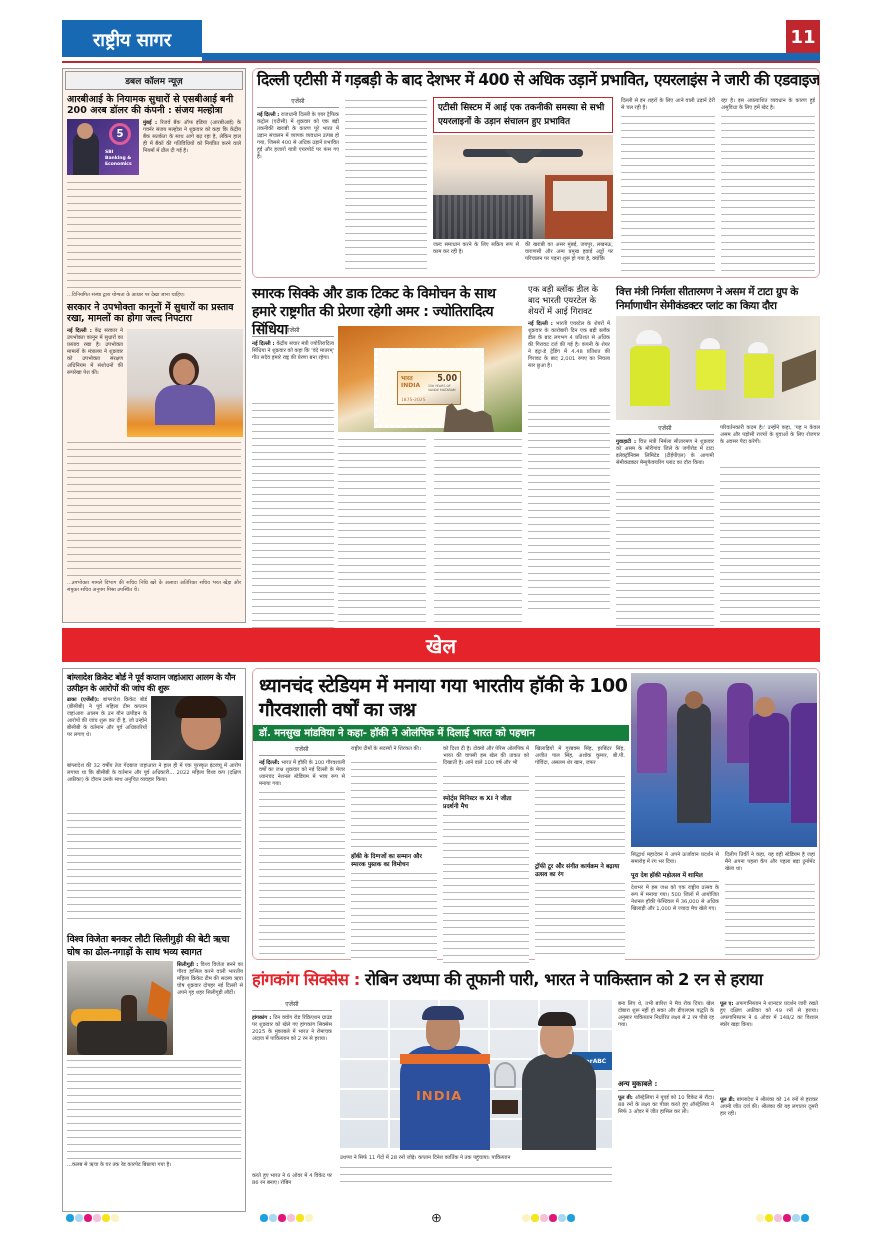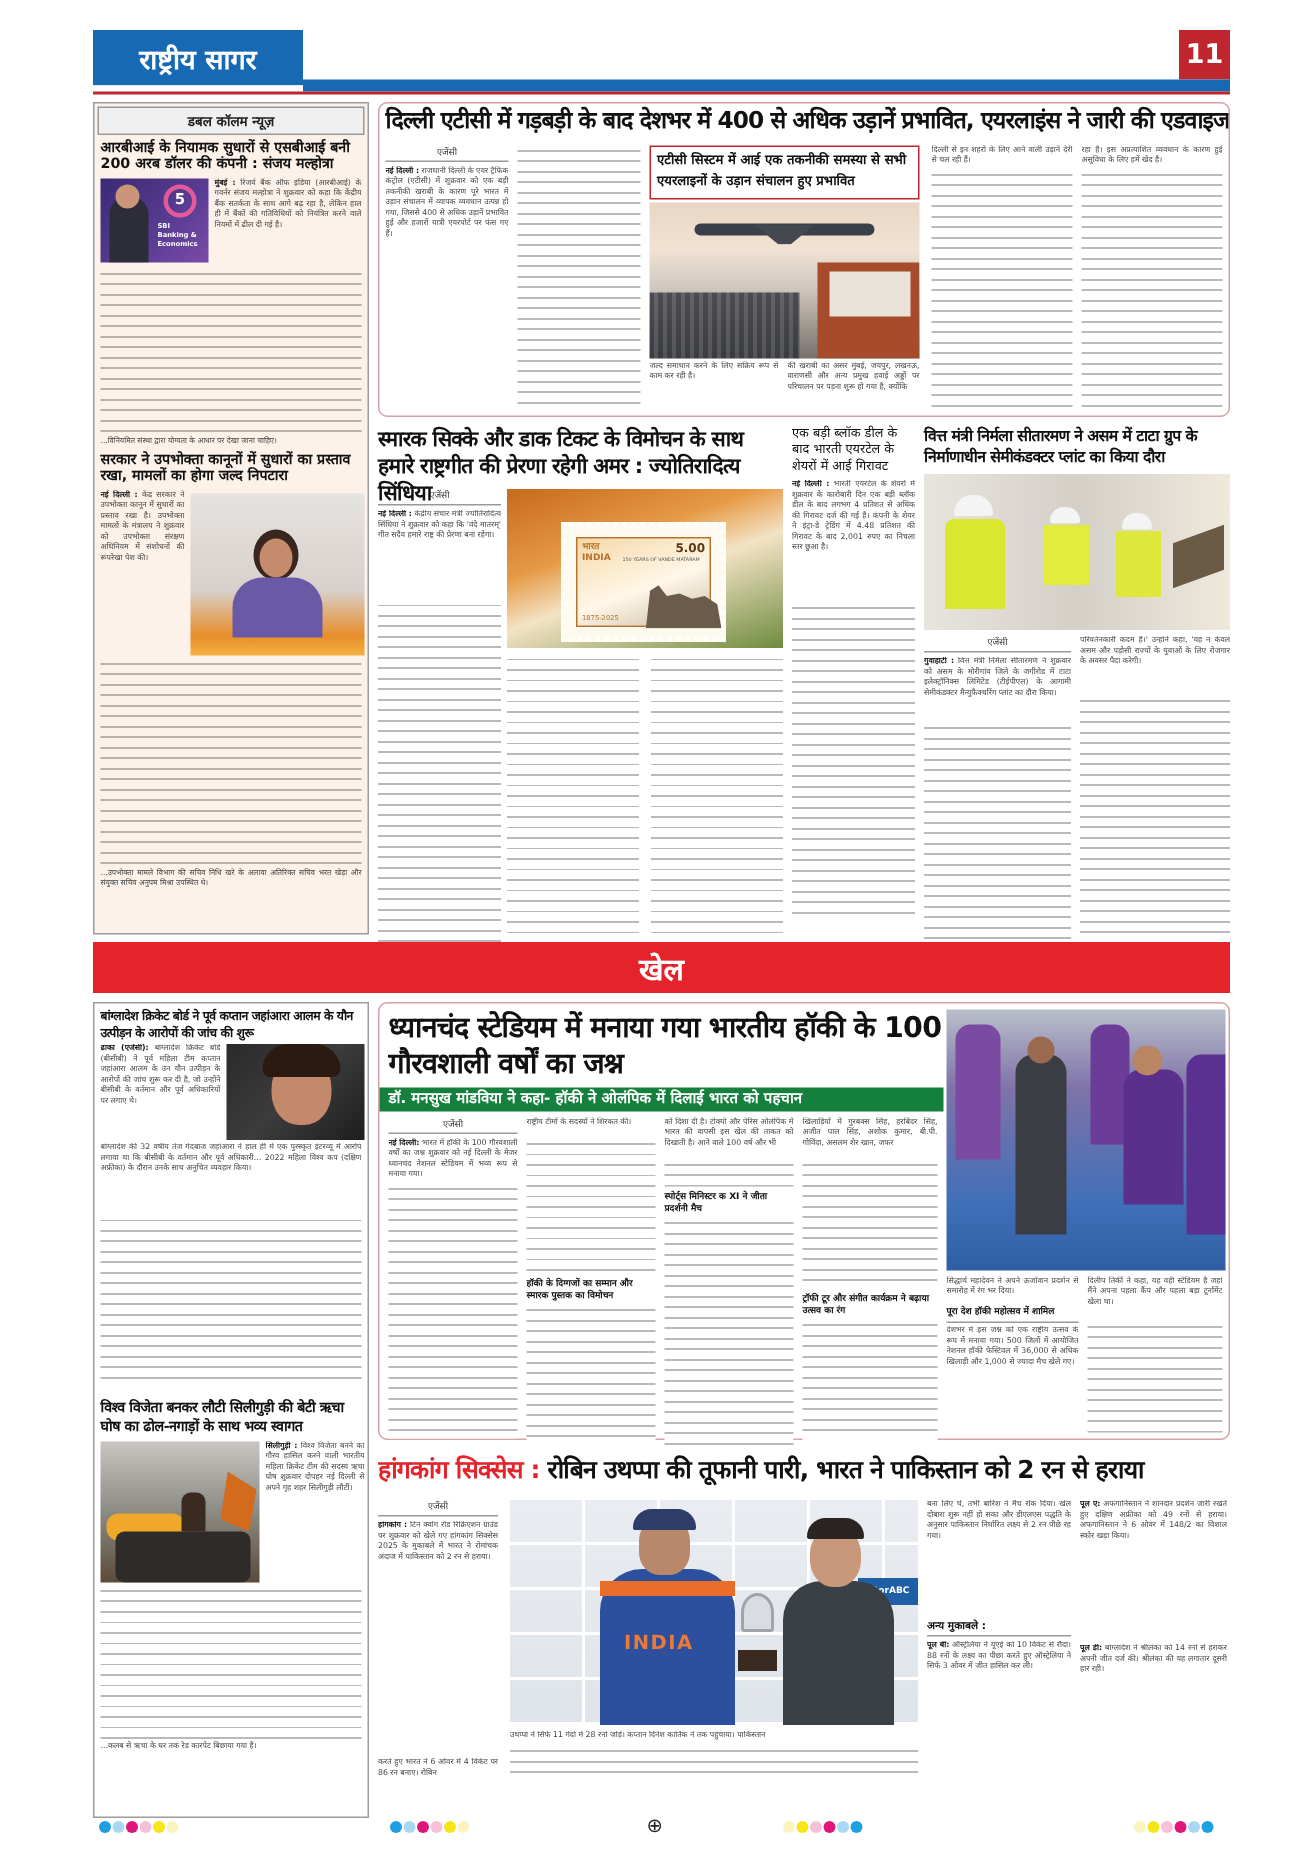--- a/index.html
+++ b/index.html
@@ -129,21 +129,21 @@
     <div class="hd" style="font-size:14px;line-height:18px;letter-spacing:-0.5px;">स्मारक सिक्के और डाक टिकट के विमोचन के साथ हमारे राष्ट्रगीत की प्रेरणा रहेगी अमर : ज्योतिरादित्य सिंधिया</div>
     <div style="position:absolute;left:0;top:42px;width:82px;">
       <div class="agency">एजेंसी</div>
       <div class="body-text" style="margin-top:3px;height:60px;overflow:hidden;">
         <b style="color:#111;">नई दिल्ली :</b>
         <span>केंद्रीय संचार मंत्री ज्योतिरादित्य सिंधिया ने शुक्रवार को कहा कि 'वंदे मातरम्' गीत सदैव हमारे राष्ट्र की प्रेरणा बना रहेगा।</span>
       </div>
       <div class="lines" style="height:228px;"></div>
     </div>
     <div class="img" style="left:86px;top:42px;width:184px;height:106px;background:linear-gradient(160deg,#c76a1c 0%,#e69a45 35%,#f3e3c6 55%,#6e8b3e 100%);">
-      <div style="position:absolute;left:36px;top:22px;width:110px;height:80px;background:#fffaf0;border:3px dotted #fff;padding:7px;">
+      <div style="position:absolute;left:36px;top:22px;width:110px;height:80px;background:#fffaf0;border:3px dotted #fff;padding:20px;">
         <div style="position:relative;width:100%;height:100%;background:linear-gradient(160deg,#f6d9a8,#fff7e8 55%,#c9bba3);border:1px solid #b7722a;">
           <div style="position:absolute;left:3px;top:2px;font-size:6px;color:#b7722a;font-weight:bold;line-height:7px;">
             <div>भारत</div>
             <div>INDIA</div>
           </div>
           <div style="position:absolute;right:3px;top:2px;font-size:8px;color:#5a3a1a;font-weight:bold;">5.00</div>
           <div style="position:absolute;left:30px;top:12px;font-size:3.2px;color:#555;">150 YEARS OF VANDE MATARAM</div>
           <div style="position:absolute;left:40px;top:24px;width:56px;height:36px;background:#6b5b4b;clip-path:polygon(10% 100%,15% 30%,25% 20%,35% 40%,50% 35%,65% 45%,80% 40%,95% 55%,100% 100%);"></div>
           <div style="position:absolute;left:3px;bottom:2px;font-size:4.5px;color:#b7722a;">1875-2025</div>
         </div>

